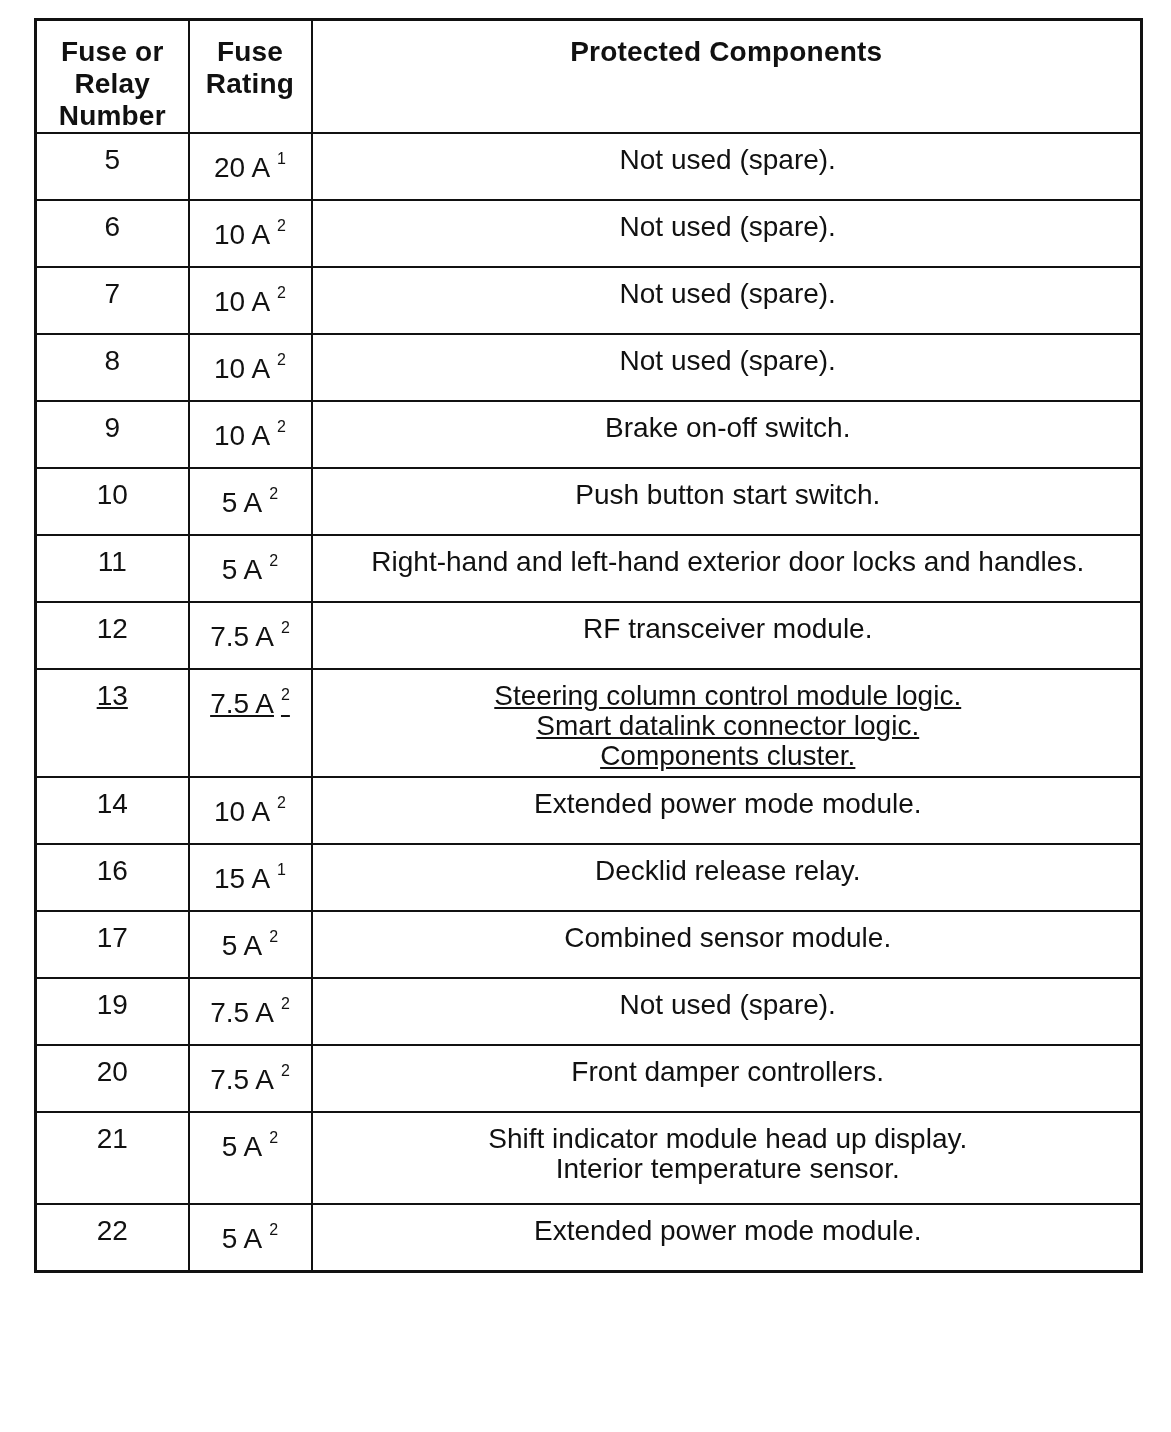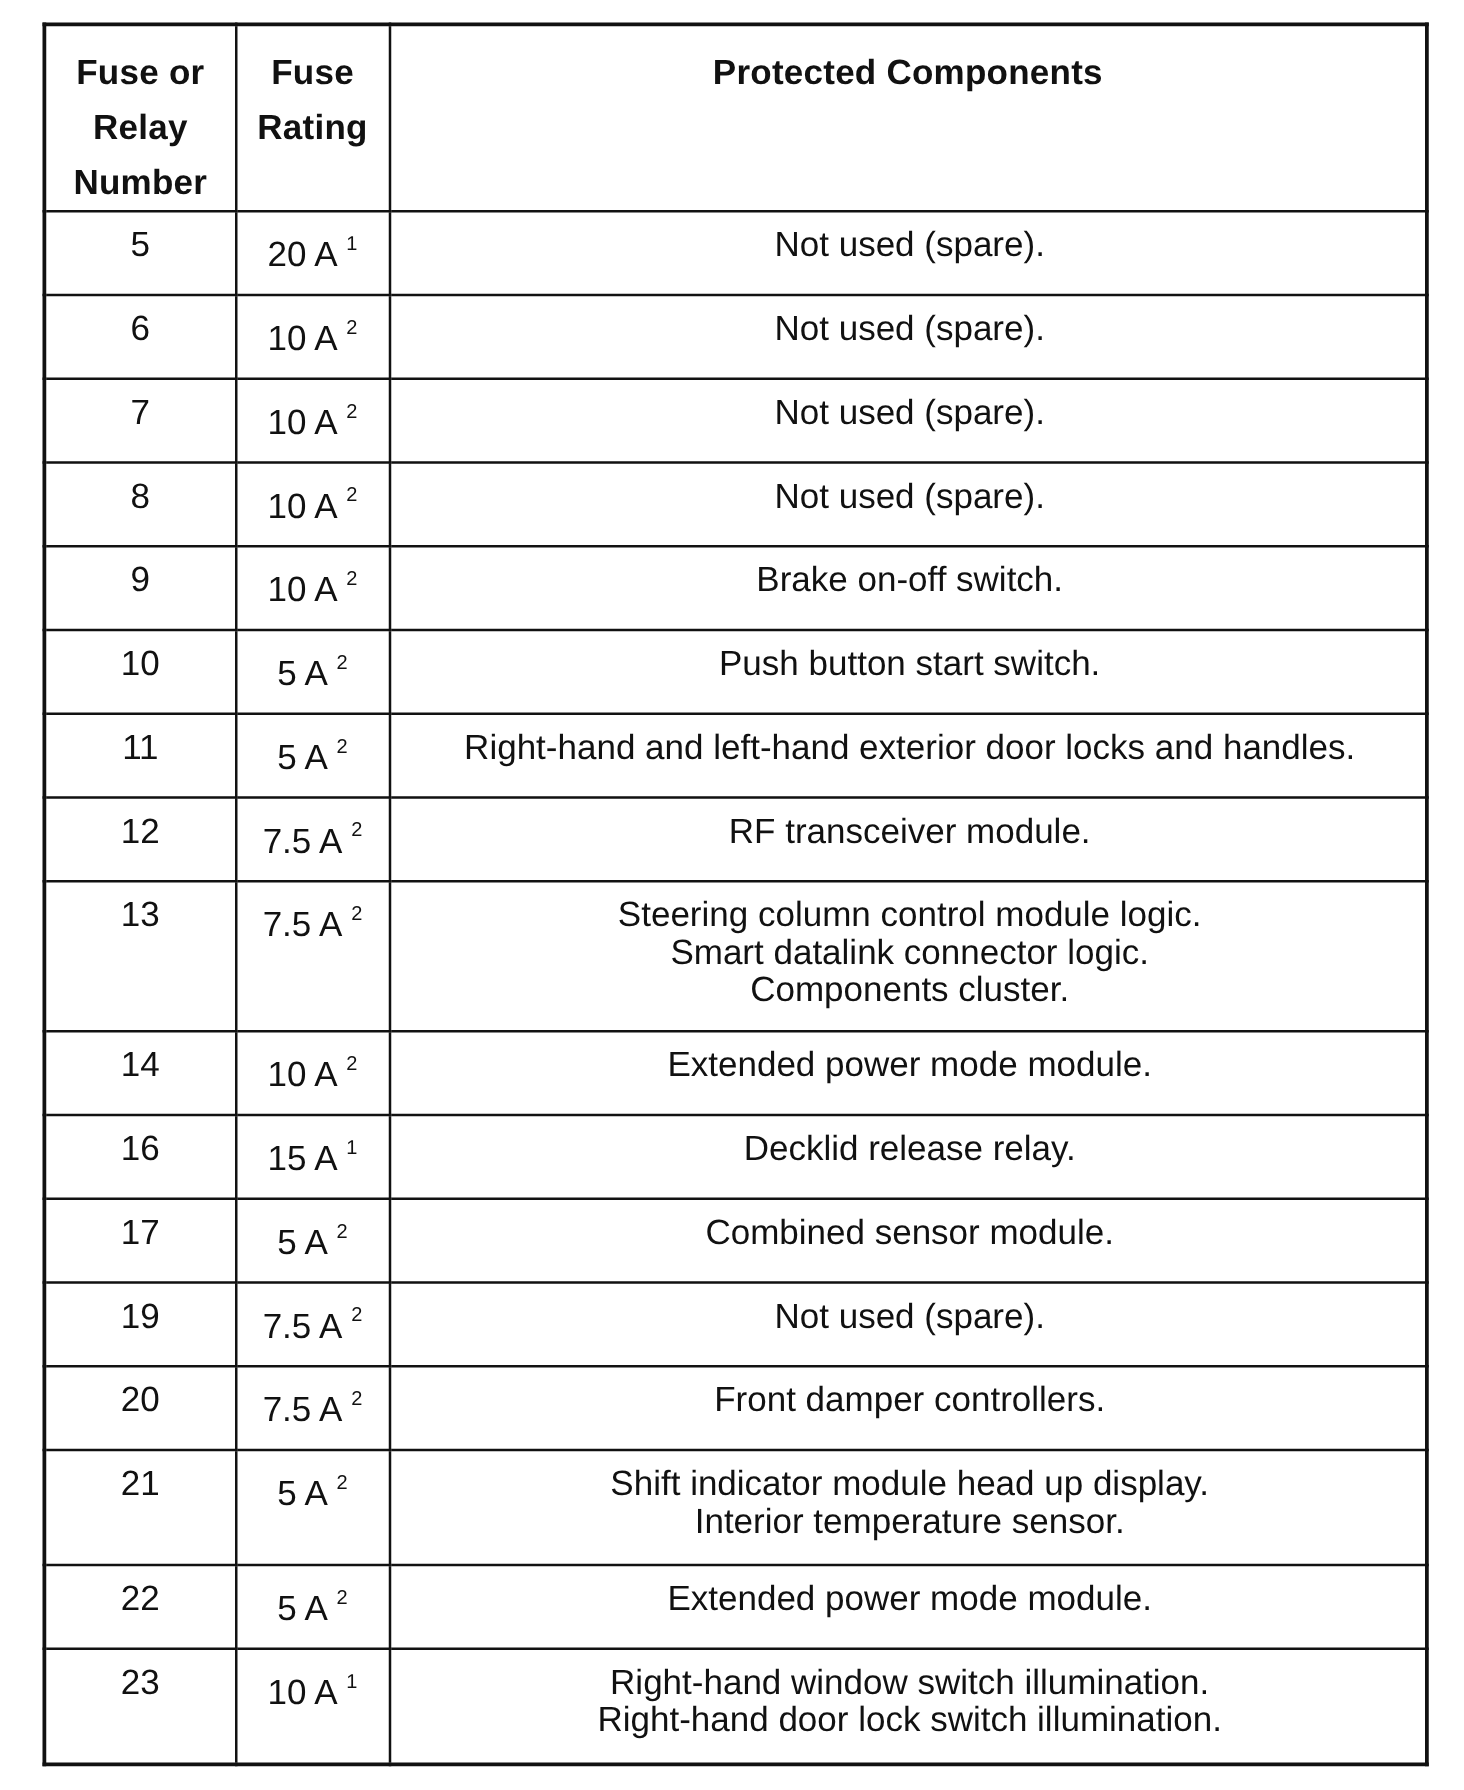--- a/index.html
+++ b/index.html
@@ -34,26 +34,26 @@
     font-size: 28px;
     line-height: 30px;
     color: #111111;
     overflow: hidden;
   }
   thead tr { height: 112px; }
   th {
     font-weight: 700;
     text-align: center;
     padding: 15px 6px 0 6px;
-    line-height: 44px;
+    line-height: 32px;
     letter-spacing: 0.2px;
   }
   tbody tr { height: 62px; }
   tbody tr.lines-2 { height: 92px; }
-  tbody tr.lines-3 { height: 120px; }
+  tbody tr.lines-3 { height: 108px; text-decoration: underline; }
   tbody tr:last-child td { border-bottom: none; }
 
   td.num-cell {
     text-align: center;
     padding: 11px 4px 0 4px;
   }
   td.rating-cell {
     text-align: center;
     padding: 19px 2px 16px 2px;
     white-space: nowrap;
@@ -198,23 +198,15 @@
             <div class="component-line">Interior temperature sensor.</div>
           </td>
         </tr>
         <tr class="lines-1">
           <td class="num-cell">22</td>
           <td class="rating-cell"><span>5 A</span><sup>2</sup></td>
           <td class="components-cell">
             <div class="component-line">Extended power mode module.</div>
           </td>
         </tr>
-        <tr class="lines-2">
-          <td class="num-cell">23</td>
-          <td class="rating-cell"><span>10 A</span><sup>1</sup></td>
-          <td class="components-cell">
-            <div class="component-line">Right-hand window switch illumination.</div>
-            <div class="component-line">Right-hand door lock switch illumination.</div>
-          </td>
-        </tr>
       </tbody>
   </table>
 </div>
 
 </body></html>

